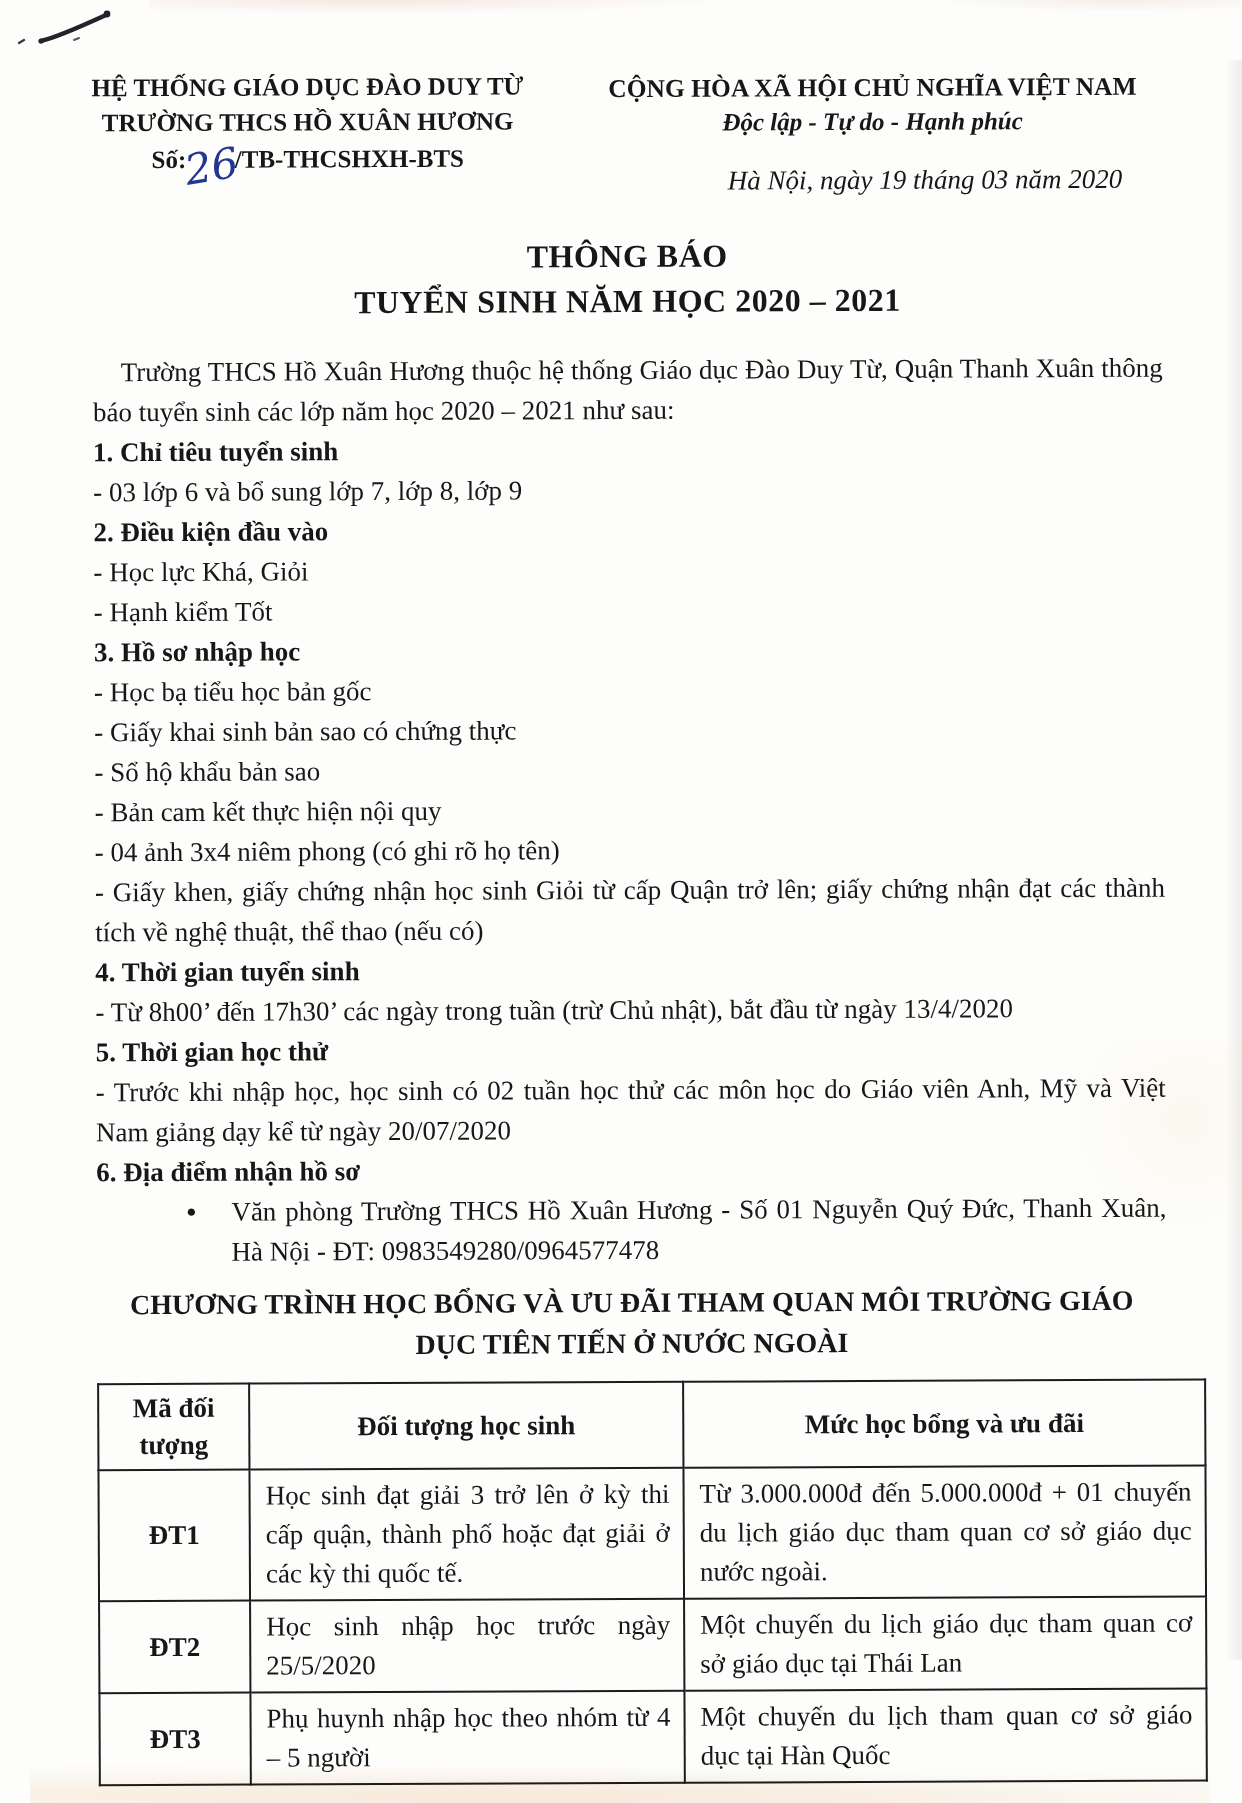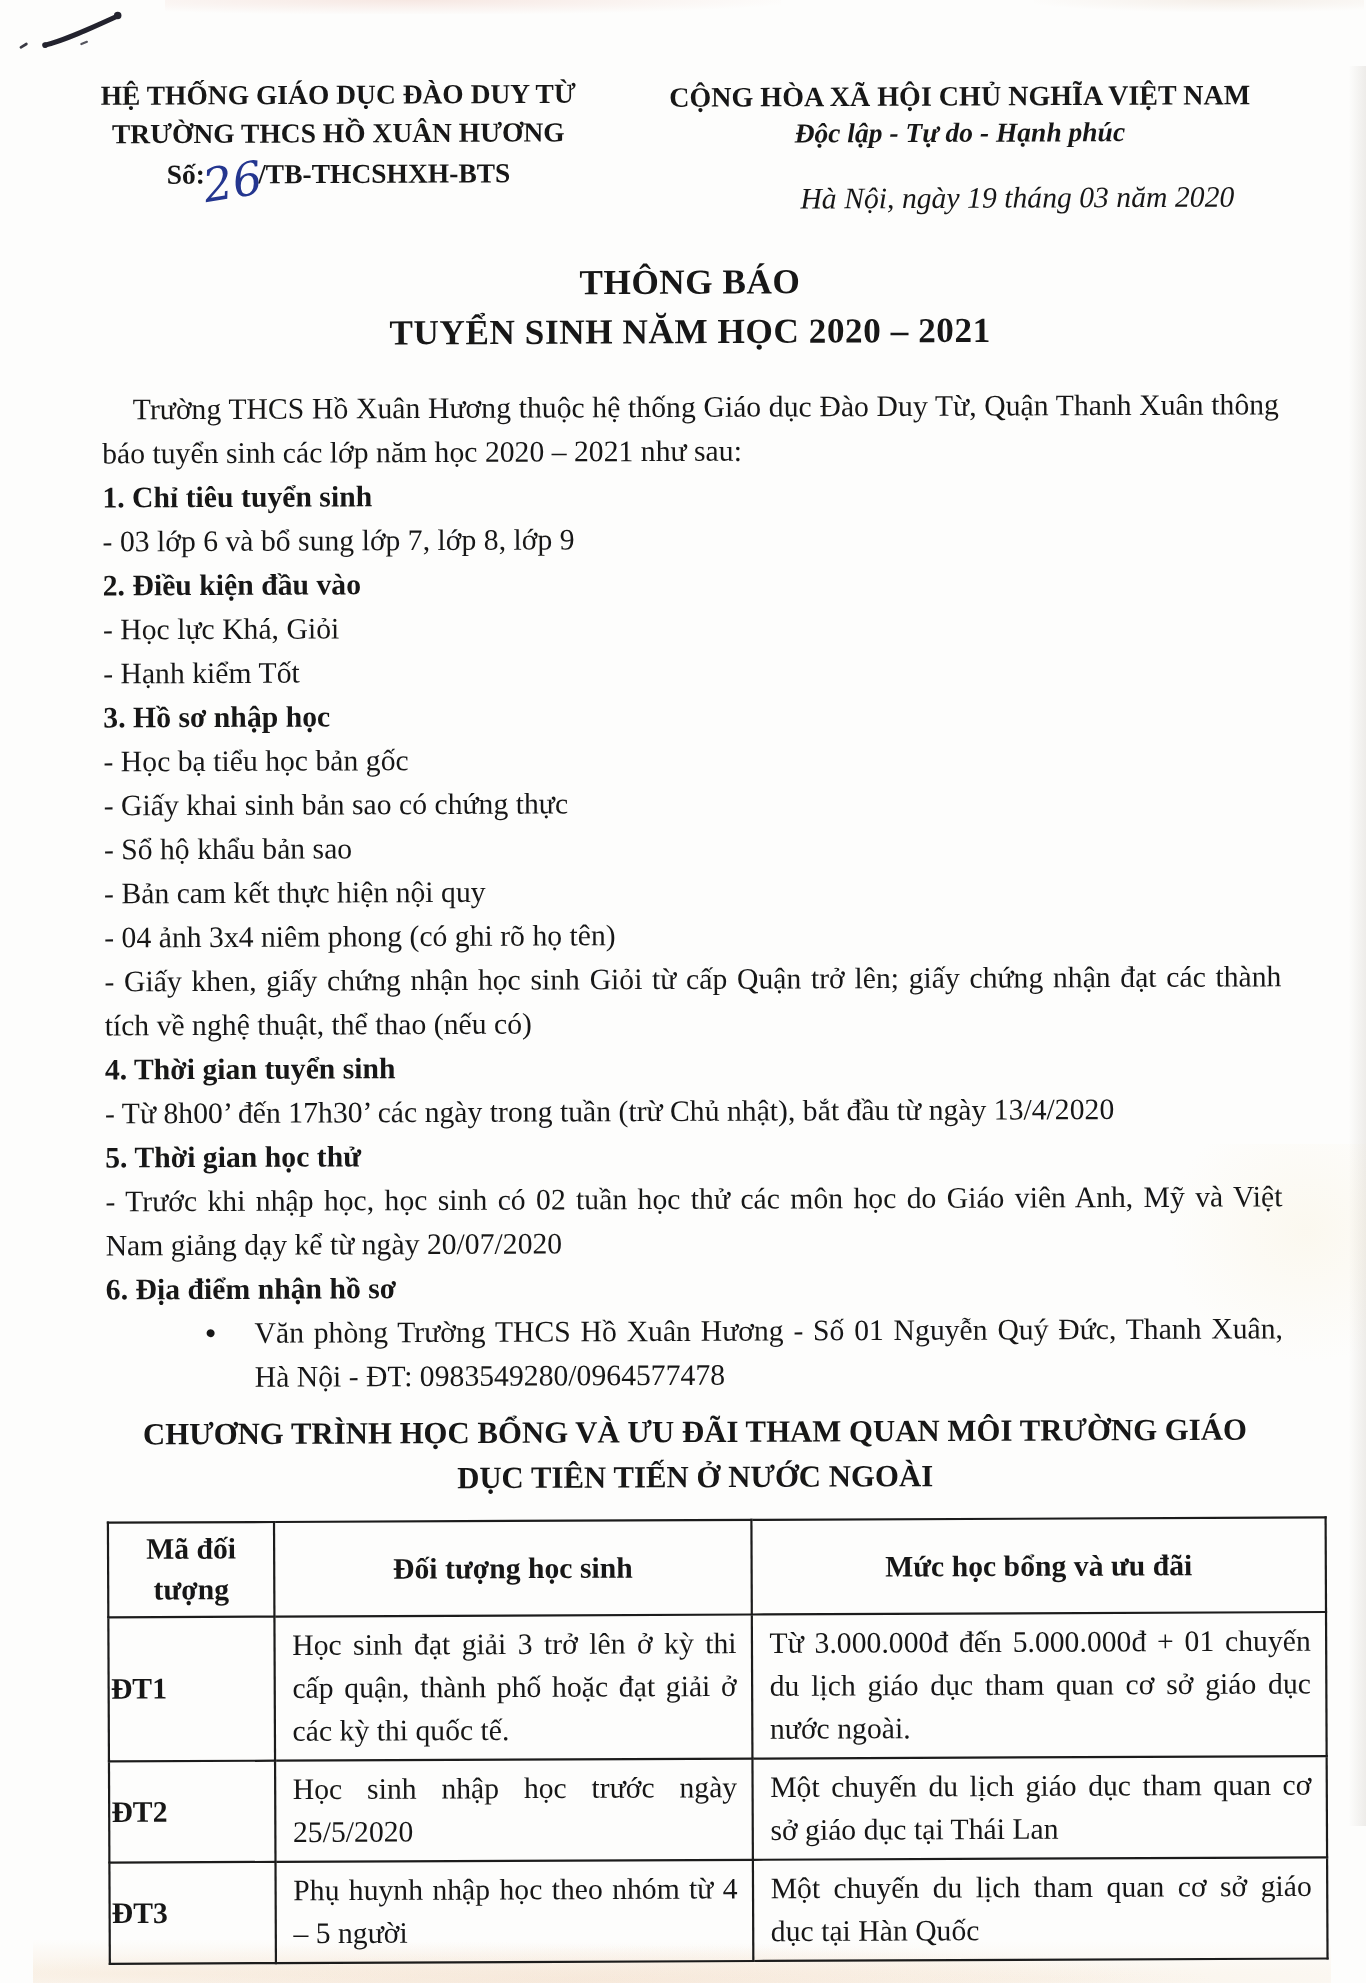--- a/index.html
+++ b/index.html
@@ -60,21 +60,21 @@
   }
   table.sch th,table.sch td{
     border:2.4px solid #1c1c1c;
     font-size:27px;
   }
   table.sch th{
     font-weight:bold;text-align:center;vertical-align:middle;
     line-height:37px;height:80px;padding:2px 6px;
   }
   td.code{
-    font-weight:bold;vertical-align:middle;
+    font-weight:bold;text-align:center;vertical-align:middle;
     font-size:28px;
   }
   td.txt{
     text-align:justify;vertical-align:middle;
     padding:6px 13px 6px 15px;line-height:39px;
   }
   tr.r1{height:124px;} tr.r2{height:82px;} tr.r3{height:84px;}
   
   .artifact{position:absolute;pointer-events:none;}
   .sm-top1{left:150px;top:0;width:560px;height:13px;

